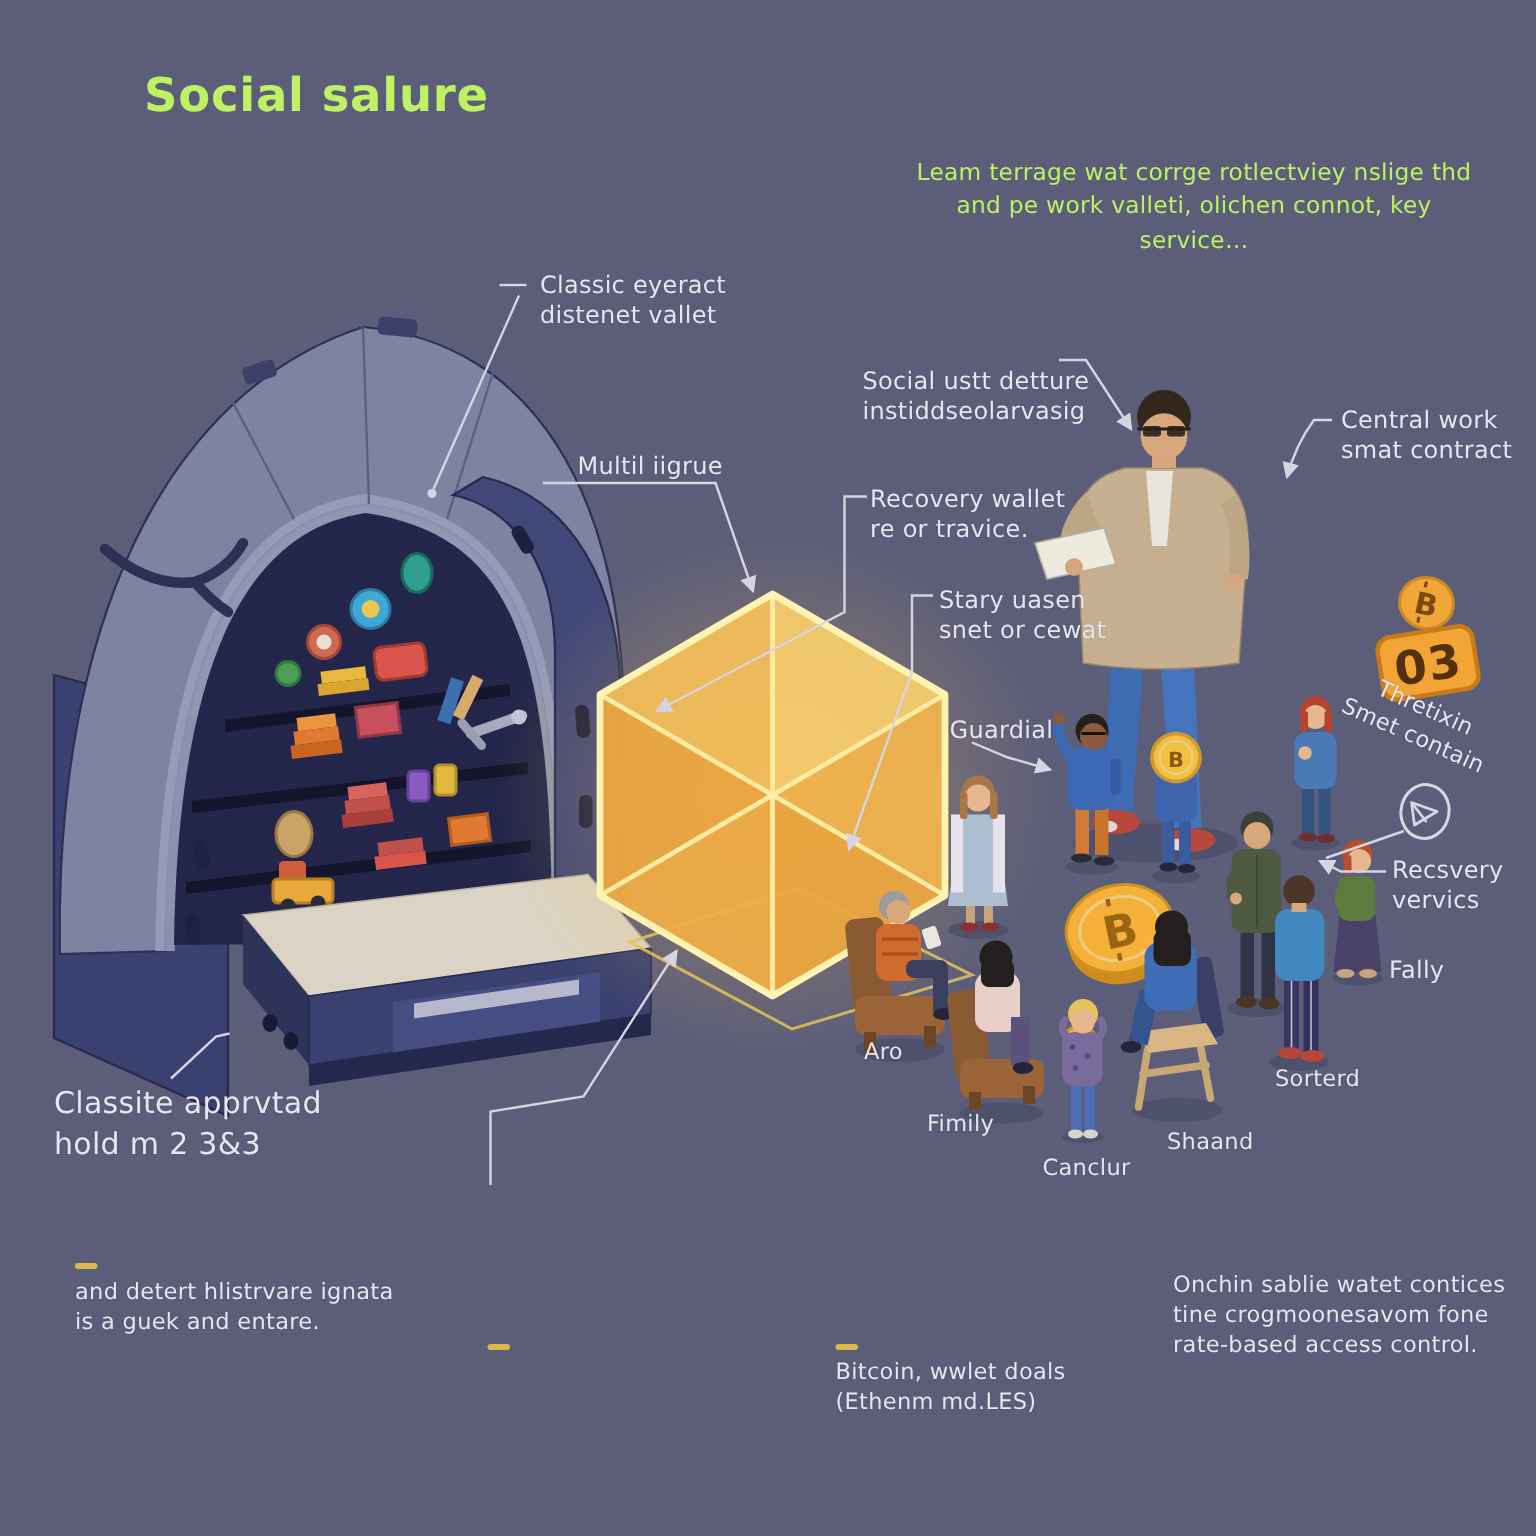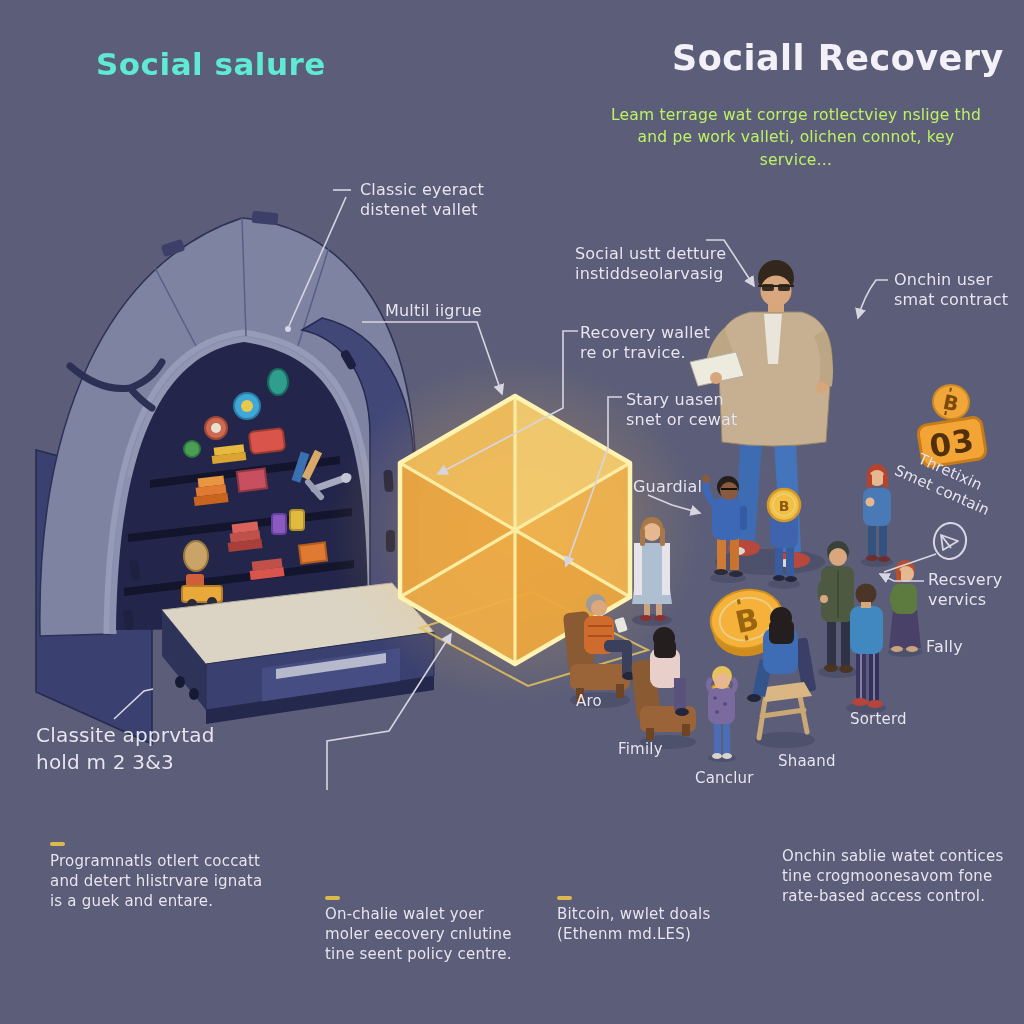--- a/index.html
+++ b/index.html
@@ -2,21 +2,21 @@
 <html><head>
 <meta charset="utf-8">
 <style>
   html,body{margin:0;padding:0;background:#43455c;}
   .stage{position:relative;width:1024px;height:1024px;background:#5c5e79;overflow:hidden;
          font-family:"DejaVu Sans",sans-serif;}
   .stage svg{position:absolute;left:0;top:0;}
   svg text{font-family:"DejaVu Sans",sans-serif;}
   .lbl{position:absolute;color:#e9e6f1;font-size:16px;line-height:1.25;letter-spacing:.2px;
        text-shadow:0 0 1px rgba(30,30,50,.25);white-space:nowrap;}
-  .title-left{position:absolute;left:96px;top:46px;font-size:31px;font-weight:600;color:#5eead4;letter-spacing:.5px;}
+  .title-left{position:absolute;left:96px;top:46px;font-size:31px;font-weight:600;color:#bef264;letter-spacing:.5px;}
   .title-right{position:absolute;left:672px;top:38px;font-size:35px;font-weight:600;color:#f3f1f7;letter-spacing:.5px;}
   .subtitle{position:absolute;left:600px;top:104px;width:392px;text-align:center;color:#bef264;
             font-size:15.5px;line-height:1.45;letter-spacing:.2px;}
   .note{font-size:15px;line-height:1.34;}
   .dash{position:absolute;width:15px;height:4px;background:#dcb94d;border-radius:2px;}
   .rot{transform:rotate(24deg);text-align:center;width:124px;font-size:15px;line-height:1.3;}
 </style>
 </head>
 <body>
 
@@ -345,21 +345,20 @@
     <path d="M648,495 L672,505 L700,513" marker-end="url(#arw)"></path>
     <path d="M888,280 L876,280 Q864,296 858,318" marker-end="url(#arw)"></path>
     <path d="M924,581 L894,581 L880,574" marker-end="url(#arw)"></path>
     <path d="M936,554 L884,572"></path>
     <path d="M114,719 L144,691 L153,689"></path>
     <path d="M327,790 L327,741 L389,731 L451,634" marker-end="url(#arw)"></path>
   </g>
 </svg>
 
   <div class="title-left">Social salure</div>
-  <div class="title-right">Sociall Recovery</div>
   <div class="subtitle">
     <div>Leam terrage wat corrge rotlectviey nslige thd</div>
     <div>and pe work valleti, olichen connot, key service…</div>
   </div>
 
   <div class="lbl" style="left:360px;top:180px;">
     <div>Classic eyeract</div>
     <div>distenet vallet</div>
   </div>
   <div class="lbl" style="left:385px;top:301px;">
@@ -374,21 +373,21 @@
     <div>snet or cewat</div>
   </div>
   <div class="lbl" style="left:580px;top:323px;">
     <div>Recovery wallet</div>
     <div>re or travice.</div>
   </div>
   <div class="lbl" style="left:633px;top:477px;">
     <div>Guardial</div>
   </div>
   <div class="lbl" style="left:894px;top:270px;">
-    <div>Onchin user</div>
+    <div>Central work</div>
     <div>smat contract</div>
   </div>
   <div class="lbl rot" style="left:884px;top:462px;">
     <div>Thretixin</div>
     <div>Smet contain</div>
   </div>
   <div class="lbl" style="left:928px;top:570px;">
     <div>Recsvery</div>
     <div>vervics</div>
   </div>
@@ -402,32 +401,26 @@
   <div class="lbl" style="left:778px;top:752px;font-size:15px;">Shaand</div>
   <div class="lbl" style="left:850px;top:710px;font-size:15px;">Sorterd</div>
 
   <div class="lbl note" style="left:36px;top:722px;font-size:20px;">
     <div>Classite apprvtad</div>
     <div>hold m 2 3&amp;3</div>
   </div>
 
   <div class="dash" style="left:50px;top:842px;"></div>
   <div class="lbl note" style="left:50px;top:851px;">
-    <div>Programnatls otlert coccatt</div>
     <div>and detert hlistrvare ignata</div>
     <div>is a guek and entare.</div>
   </div>
 
 
   <div class="dash" style="left:325px;top:896px;"></div>
-  <div class="lbl note" style="left:325px;top:904px;">
-    <div>On-chalie walet yoer</div>
-    <div>moler eecovery cnlutine</div>
-    <div>tine seent policy centre.</div>
-  </div>
 
   <div class="dash" style="left:557px;top:896px;"></div>
   <div class="lbl note" style="left:557px;top:904px;">
     <div>Bitcoin, wwlet doals</div>
     <div>(Ethenm md.LES)</div>
   </div>
 
   <div class="lbl note" style="left:782px;top:846px;">
     <div>Onchin sablie watet contices</div>
     <div>tine crogmoonesavom fone</div>

